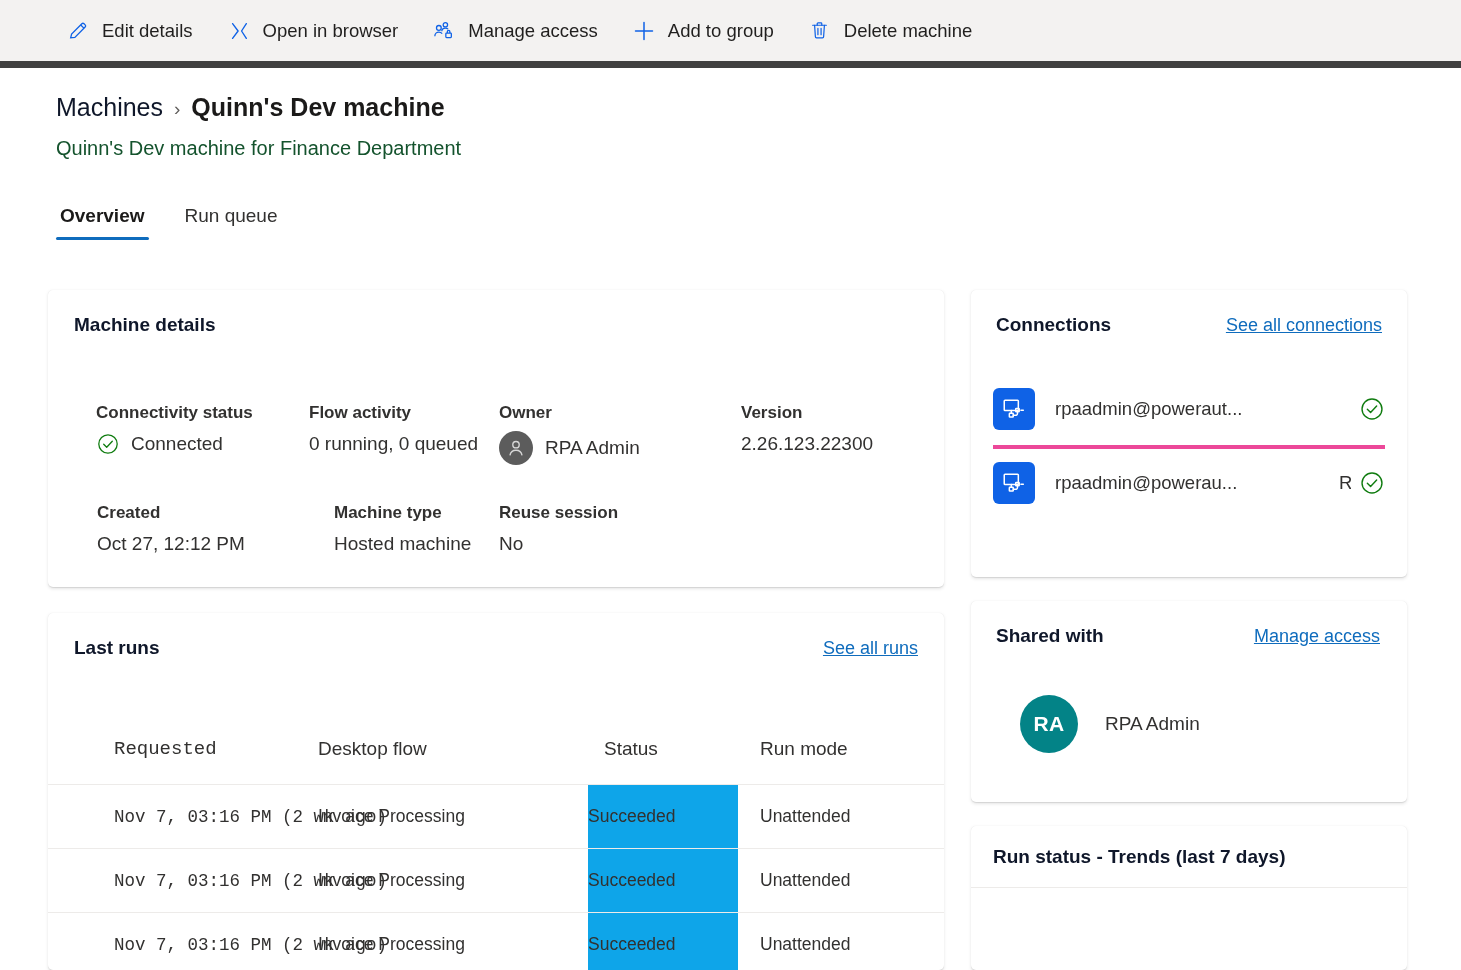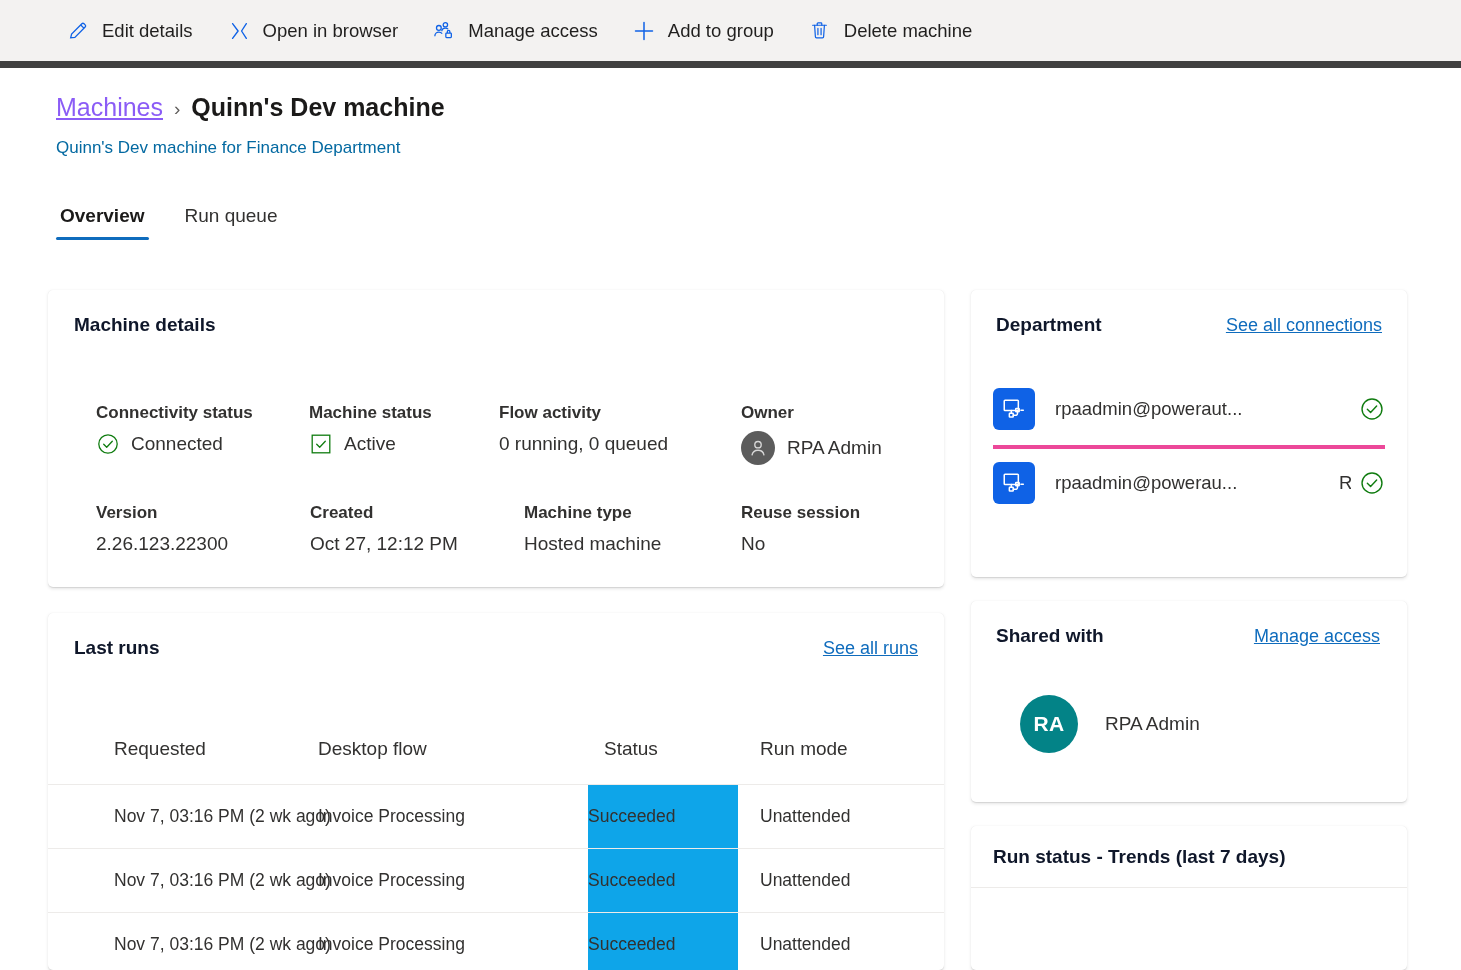--- a/index.html
+++ b/index.html
@@ -39,27 +39,27 @@
     width: 24px; height: 24px;
     margin-right: 12px;
     display: inline-flex; align-items: center; justify-content: center;
     flex: 0 0 auto;
   }
   .cmd-ico svg { display: block; }
 
   
   .page-head { position: absolute; left: 56px; top: 90px; }
   .breadcrumb { display: flex; align-items: baseline; font-size: 25px; line-height: 34px; }
-  .bc-parent { color: #8b5cf6; text-decoration: underline; }
+  .bc-parent { color: #0f172a; }
   .bc-sep {
     margin: 0 11px; color: #605e5c; font-size: 19px;
     display: inline-block; transform: translateY(-1px);
   }
   .bc-current { color: #1b1a19; font-weight: 600; }
-  .subtitle { margin-top: 9px; font-size: 17px; color: #0369a1; line-height: 24px; }
+  .subtitle { margin-top: 9px; font-size: 20px; color: #14532d; line-height: 24px; }
 
   
   .tabs { position: absolute; left: 56px; top: 199px; display: flex; }
   .tab {
     position: relative;
     font-size: 19px;
     padding: 6px 4px 13px 4px;
     margin-right: 32px;
     color: #323130;
     cursor: pointer;
@@ -123,21 +123,21 @@
   table.runs td {
     font-size: 17.5px; color: #323130;
     padding: 0; height: 64px; white-space: nowrap;
     border-top: 1px solid #edebe9;
     vertical-align: middle;
   }
   table.runs col.c-req  { width: 270px; }
   table.runs col.c-flow { width: 270px; }
   table.runs col.c-stat { width: 150px; }
   table.runs col.c-mode { width: 430px; }
-  table.runs th.c1, table.runs td.c1 { padding-left: 66px; }
+  table.runs th.c1, table.runs td.c1 { padding-left: 66px; font-family: Liberation Mono, monospace; }
   table.runs td.status-cell { background: #0ea5e9; }
   table.runs th.c3 { padding-left: 16px; }
   table.runs td.c4, table.runs th.c4 { padding-left: 22px; }
 
   
   #connections { left: 971px; top: 290px; width: 436px; height: 287px; }
   #connections .card-title { position: absolute; left: 25px; top: 24px; }
   #connections .card-link { position: absolute; right: 25px; top: 25px; }
   .conn-list { position: absolute; left: 22px; right: 22px; top: 83px; }
   .conn-row {
@@ -270,32 +270,20 @@
         <span class="st-ico">
           <svg width="24" height="24" viewBox="0 0 24 24" fill="none" stroke="#107c10" stroke-width="1.3">
             <circle cx="12" cy="12" r="9.2"></circle>
             <path d="M7.7 12.3l3 3 5.6-6" stroke-linecap="round" stroke-linejoin="round"></path>
           </svg>
         </span>
         <span>Connected</span>
       </div>
     </div>
 
-    <div>
-      <div class="dl">Machine status</div>
-      <div class="dv">
-        <span class="st-ico">
-          <svg width="24" height="24" viewBox="0 0 24 24" fill="none" stroke="#107c10" stroke-width="1.3">
-            <rect x="3.2" y="3.2" width="17.6" height="17.6"></rect>
-            <path d="M7.7 12.3l3 3 5.6-6" stroke-linecap="round" stroke-linejoin="round"></path>
-          </svg>
-        </span>
-        <span>Active</span>
-      </div>
-    </div>
 
     <div>
       <div class="dl">Flow activity</div>
       <div class="dv">
         <span>0 running, 0 queued</span>
       </div>
     </div>
 
     <div>
       <div class="dl">Owner</div>
@@ -379,21 +367,21 @@
           <td class="c2">Invoice Processing</td>
           <td class="status-cell">Succeeded</td>
           <td class="c4">Unattended</td>
         </tr>
       </tbody>
     </table>
   </div>
 </div>
 
 <div class="card" id="connections">
-  <div class="card-title">Department</div>
+  <div class="card-title">Connections</div>
   <div class="card-link">See all connections</div>
 
   <div class="conn-list">
 
     <div class="conn-row">
       <span class="conn-ico">
         <svg width="26" height="26" viewBox="0 0 24 24" fill="none" stroke="#ffffff" stroke-width="1.4" stroke-linecap="round" stroke-linejoin="round">
           <rect x="3" y="4" width="13" height="9.4" rx=".7"></rect>
           <path d="M9.5 13.4v2.6"></path>
           <rect x="7.7" y="16" width="3.6" height="3.4" rx=".5"></rect>

